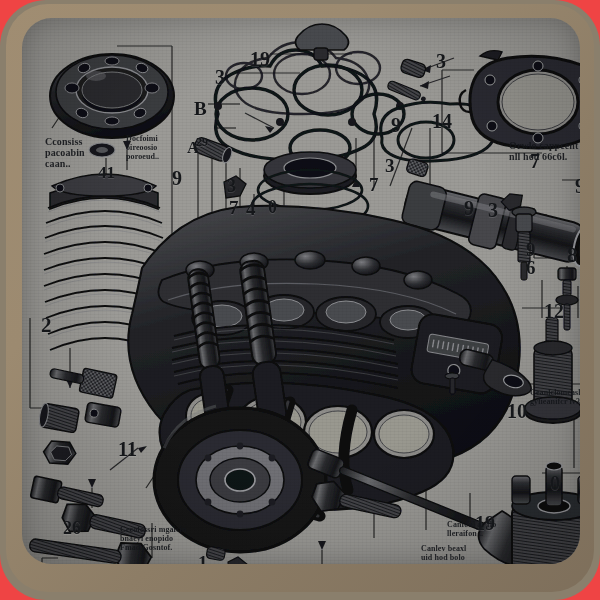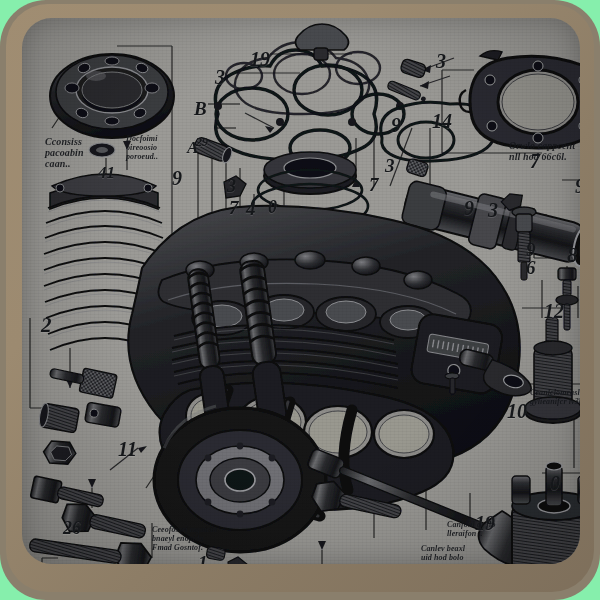--- a/index.html
+++ b/index.html
@@ -1,18 +1,18 @@
 <!DOCTYPE html>
 <html><head>
 <meta charset="utf-8">
 <title>Exploded Engine Parts Diagram</title>
 <style>
   html,body{margin:0;padding:0;background:#6b6a66;}
   body{font-family:"Liberation Serif",serif;}
-  #stage{position:relative;width:600px;height:600px;overflow:hidden;background:#86efac;font-style:italic;}
+  #stage{position:relative;width:600px;height:600px;overflow:hidden;background:#ef4444;}
 
   
   #frame-outer{
     position:absolute;inset:0;
     background:#8a7f6c;
     border-radius:46px;
   }
   #frame-bevel{
     position:absolute;left:6px;top:4px;right:6px;bottom:8px;
     border-radius:42px;
@@ -612,21 +612,21 @@
           <div>poroeud..</div>
         </div>
         <div class="cap" style="left: 487px; top: 122px; width: 84px; font-size: 10px;">
           <div>Orwlo cappcent</div>
           <div>nll hod 66c6l.</div>
         </div>
         <div class="cap" style="left: 508px; top: 371px; width: 80px; font-size: 8px;">
           <div>Ceanlclomeaslh</div>
           <div>gylieanifcr lv3b</div>
         </div>
-        <div class="cap" style="left: 98px; top: 508px; width: 92px; font-size: 8px; margin-left: 32px;">
+        <div class="cap" style="left: 98px; top: 508px; width: 92px; font-size: 8px;">
           <div>Ceeofossri mgaicin</div>
           <div>bnaeyl enopido</div>
           <div>Fmad Gosntof.</div>
         </div>
         <div class="cap" style="left: 425px; top: 503px; width: 80px; font-size: 8px;">
           <div>Canfonl ar flo</div>
           <div>lleraifon ..</div>
         </div>
         <div class="cap" style="left: 399px; top: 527px; width: 84px; font-size: 8px;">
           <div>Canlev beaxl</div>

